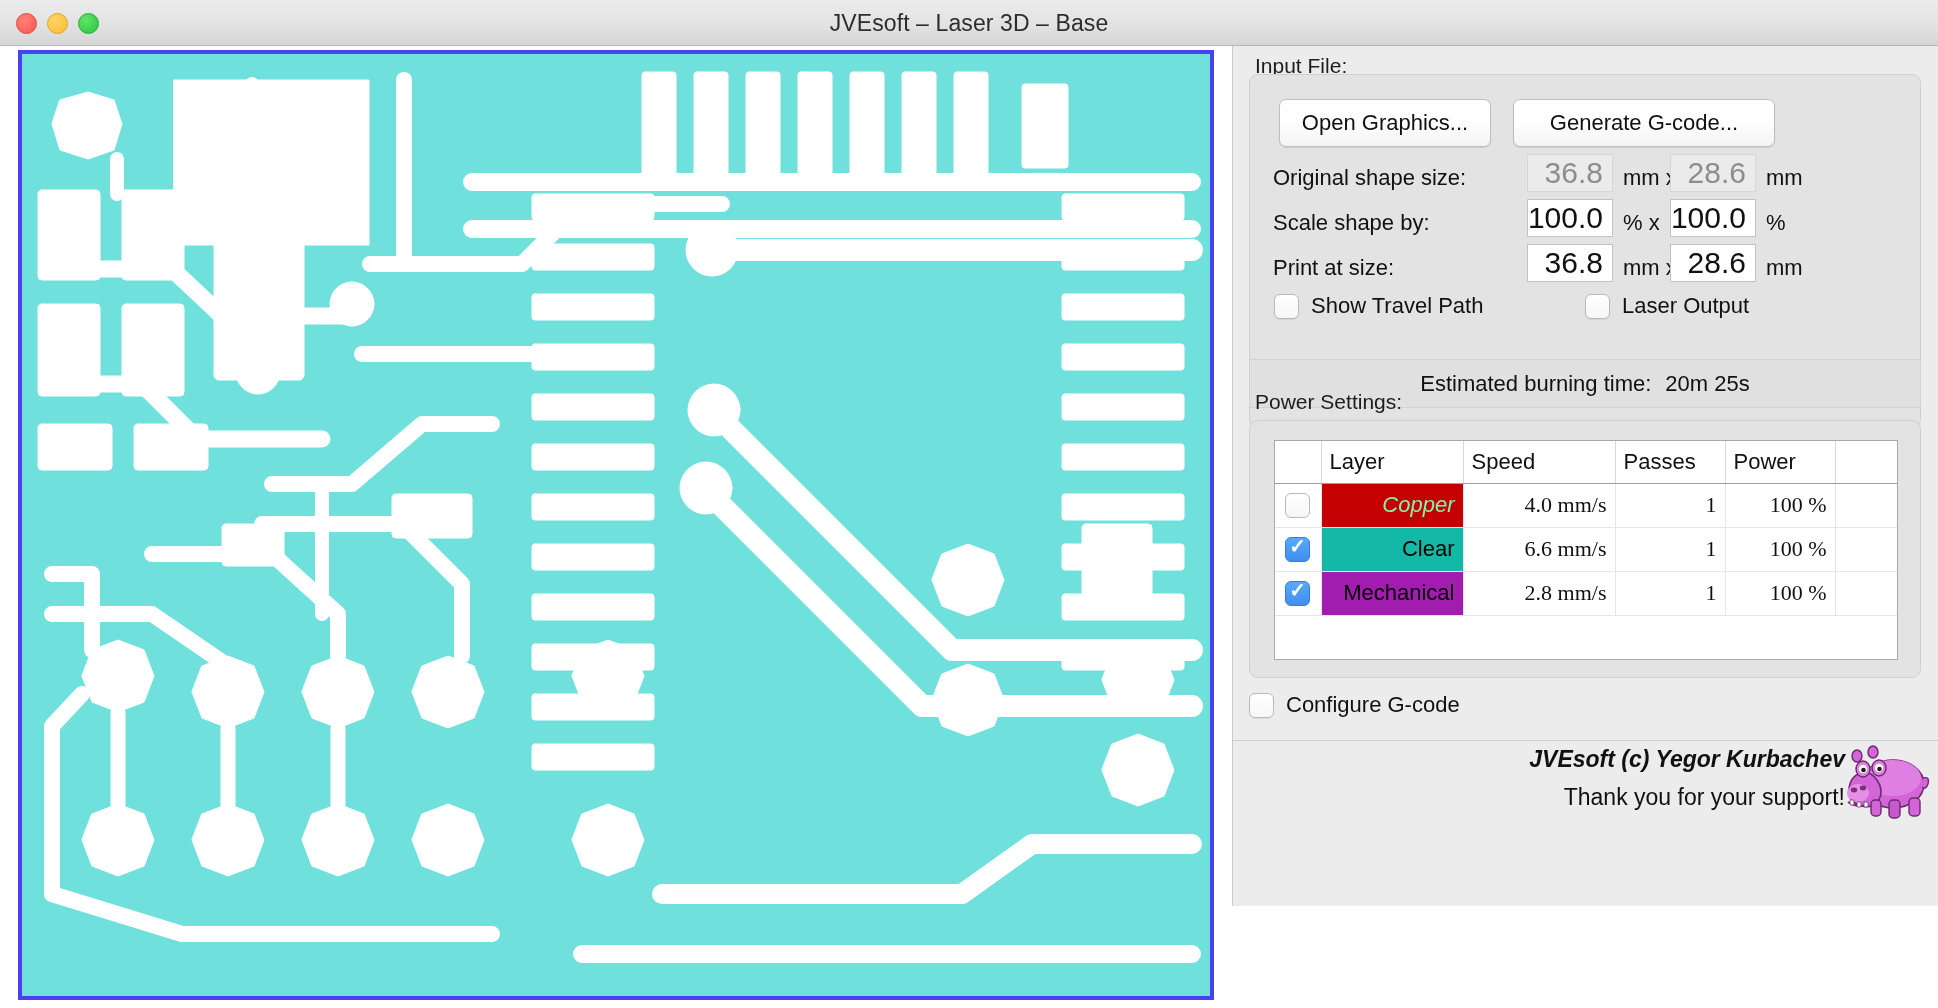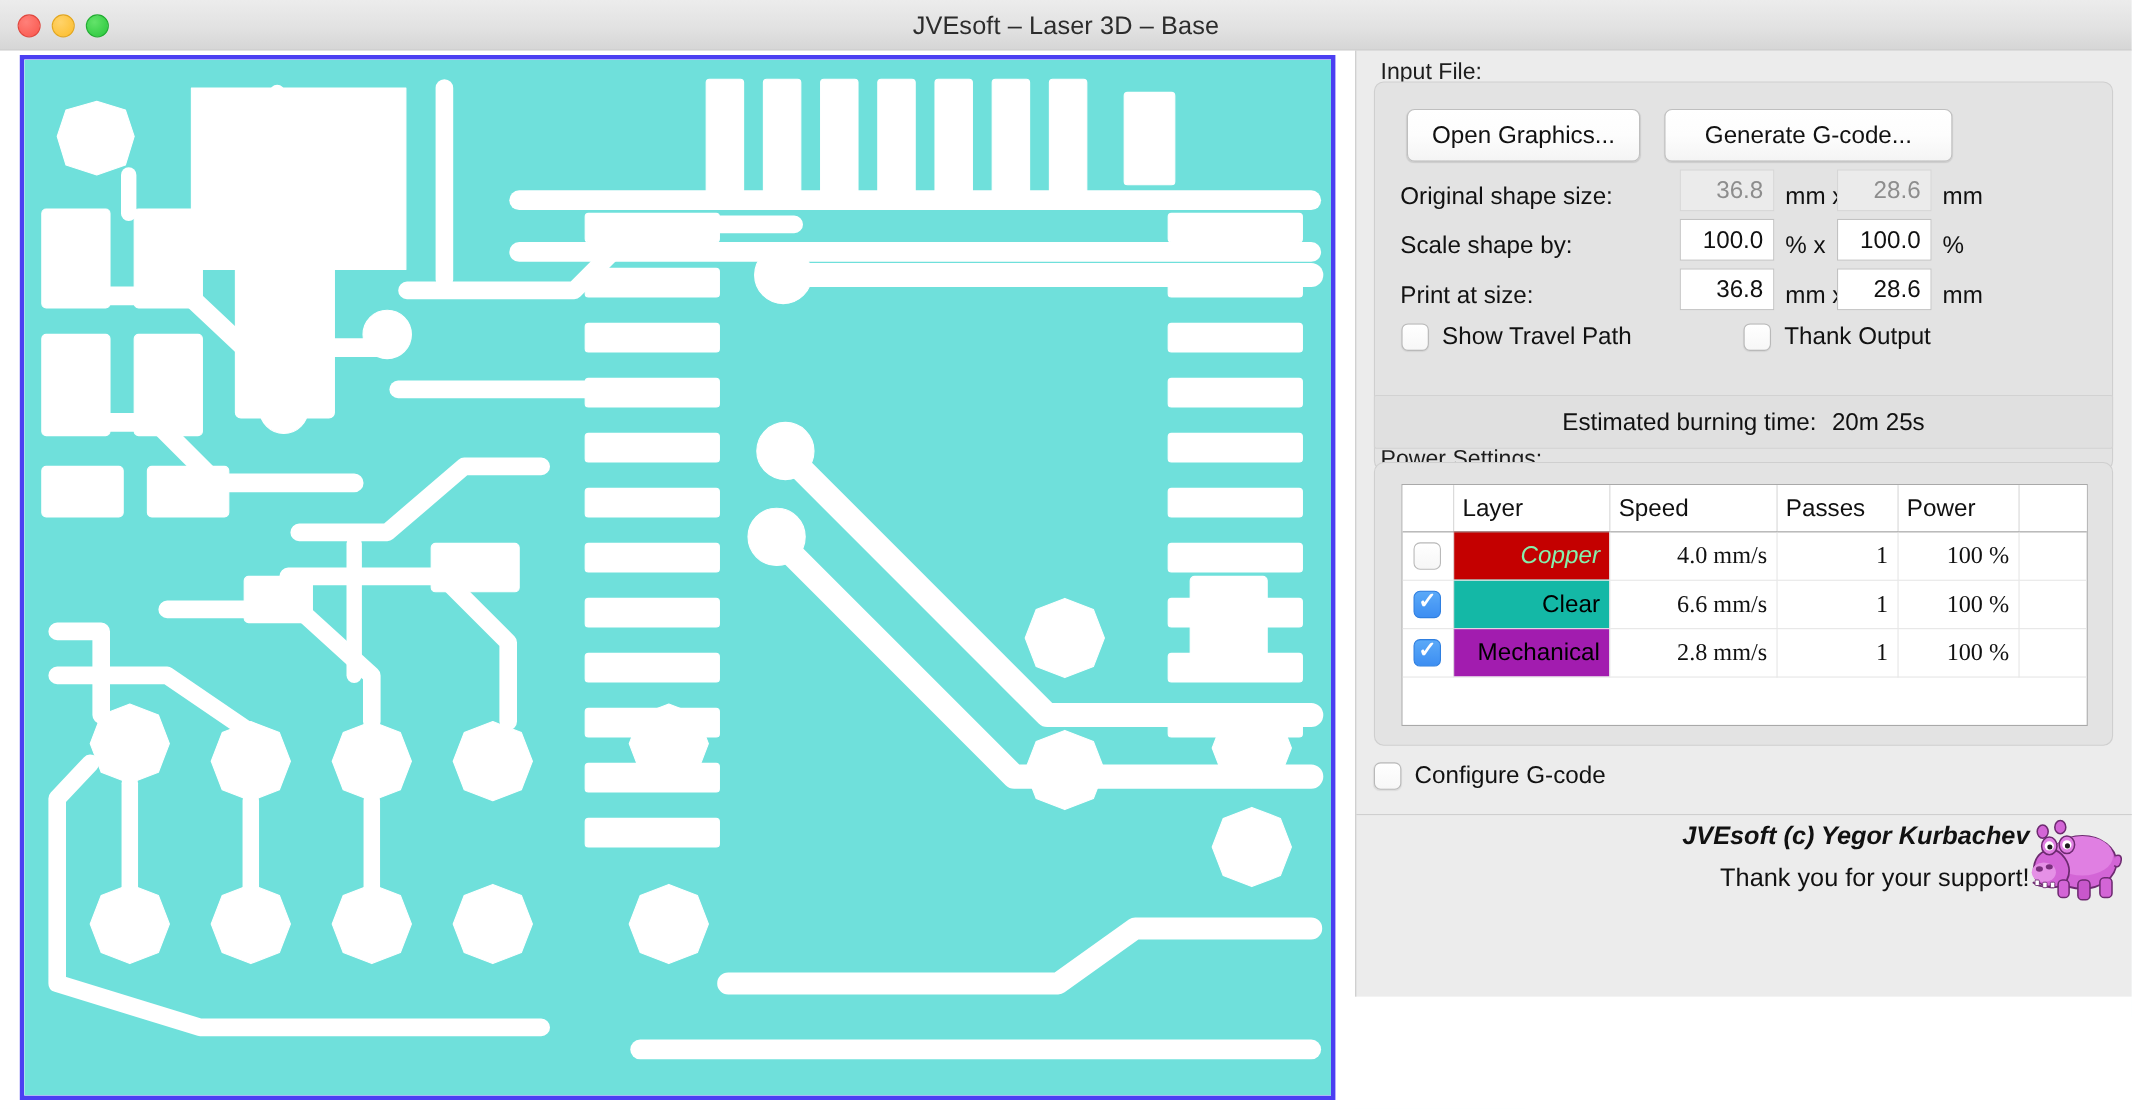--- a/index.html
+++ b/index.html
@@ -95,21 +95,21 @@
   .unit {
     position: absolute;
     font-size: 22px; color: #111;
     white-space: nowrap;
   }
   .field {
     position: absolute;
     height: 38px;
     border: 1px solid #c2c2c2;
     background: #ffffff;
-    font-size: 22px; color: #111;
+    font-size: 30px; color: #111;
     display: flex; align-items: center; justify-content: flex-end;
     padding-right: 9px;
   }
   .field.readonly {
     background: #ebebeb;
     color: #8d8d8d;
     border-color: #d6d6d6;
   }
 
   
@@ -376,29 +376,29 @@
     <div class="row-label" style="left:40px; top:209px;">Print at size:</div>
     <div class="field" style="left:294px; top:198px; width:86px;">36.8</div>
     <div class="unit" style="left:390px; top:209px;">mm x</div>
     <div class="field" style="left:437px; top:198px; width:86px;">28.6</div>
     <div class="unit" style="left:533px; top:209px;">mm</div>
 
     <div class="cbx" style="left:41px; top:248px;"></div>
     <div class="cbx-label" style="left:78px; top:247px;">Show Travel Path</div>
 
     <div class="cbx" style="left:352px; top:248px;"></div>
-    <div class="cbx-label" style="left:389px; top:247px;">Thank Output</div>
+    <div class="cbx-label" style="left:389px; top:247px;">Laser Output</div>
 
     <div id="estimate" style="left:16px; top:313px; width:672px; height:49px;">
       <span>Estimated burning time:</span>
       <span class="gap"></span>
       <span>20m 25s</span>
     </div>
 
-    <div class="grp-label" style="left:22px; top:360px;">Power Settings:</div>
+    <div class="grp-label" style="left:22px; top:344px;">Power Settings:</div>
 
     <div class="groupbox" style="left:16px; top:374px; width:672px; height:258px;"></div>
 
     <div id="table-wrap" style="left:41px; top:394px; width:624px; height:220px;">
       <table class="pw">
         <colgroup>
           <col style="width:46px">
             <col style="width:142px">
             <col style="width:152px">
           <col style="width:110px">

